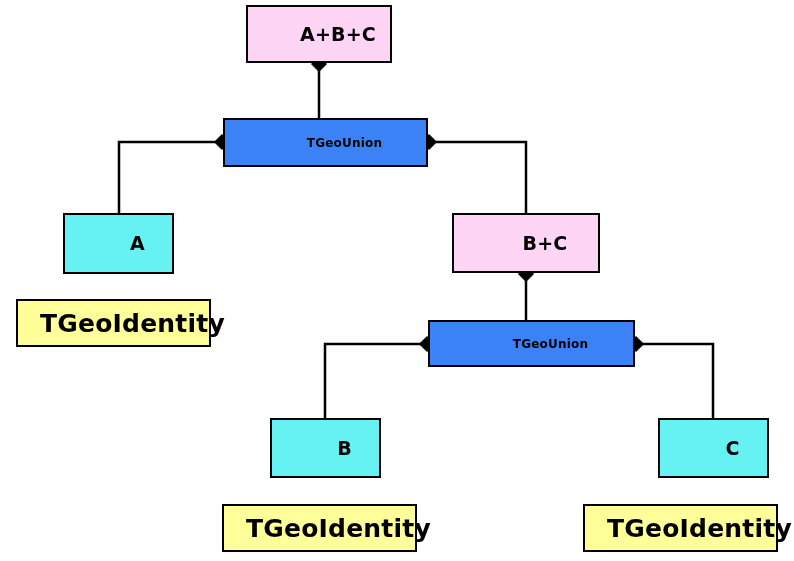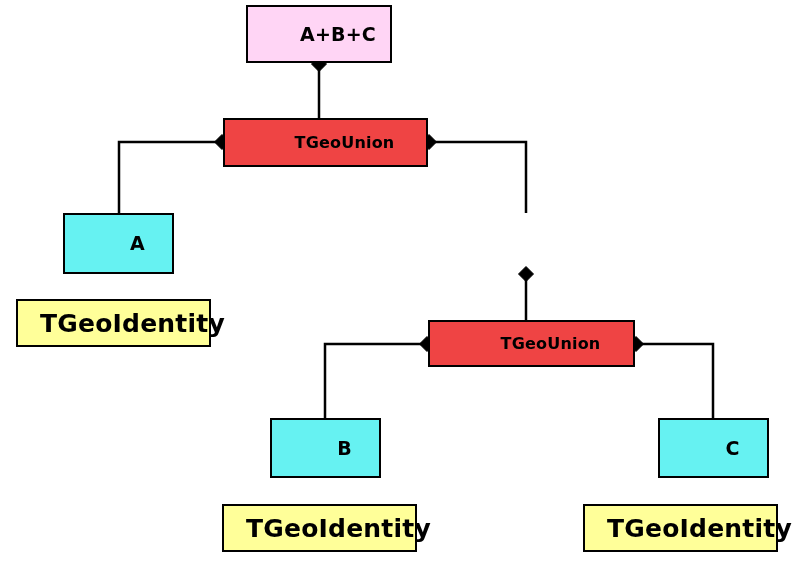--- a/index.html
+++ b/index.html
@@ -39,22 +39,22 @@
   .node-label {
     display: block;
     line-height: 1;
     white-space: nowrap;
   }
   .node.composite {
     background: #ffd5f5;
     font-size: 19px;
   }
   .node.operation {
-    background: #ef4444;
-    font-size: 16px;
+    background: #3b82f6;
+    font-size: 12px;
   }
   .node.shape {
     background: #66f2f2;
     font-size: 19px;
   }
   .node.matrix {
     background: #ffff99;
     font-size: 25px;
   }
 </style>
@@ -87,20 +87,23 @@
   </div>
 
   <div class="node shape" style="left: 63px; top: 213px; width: 111px; height: 61px;">
     <span class="node-label">A</span>
   </div>
 
   <div class="node matrix" style="left: 16px; top: 299px; width: 195px; height: 48px;">
     <span class="node-label">TGeoIdentity</span>
   </div>
 
+  <div class="node composite" style="left: 452px; top: 213px; width: 148px; height: 60px;">
+    <span class="node-label">B+C</span>
+  </div>
 
   <div class="node operation" style="left: 428px; top: 320px; width: 207px; height: 47px;">
     <span class="node-label">TGeoUnion</span>
   </div>
 
   <div class="node shape" style="left: 270px; top: 418px; width: 111px; height: 60px;">
     <span class="node-label">B</span>
   </div>
 
   <div class="node matrix" style="left: 222px; top: 504px; width: 195px; height: 48px;">

